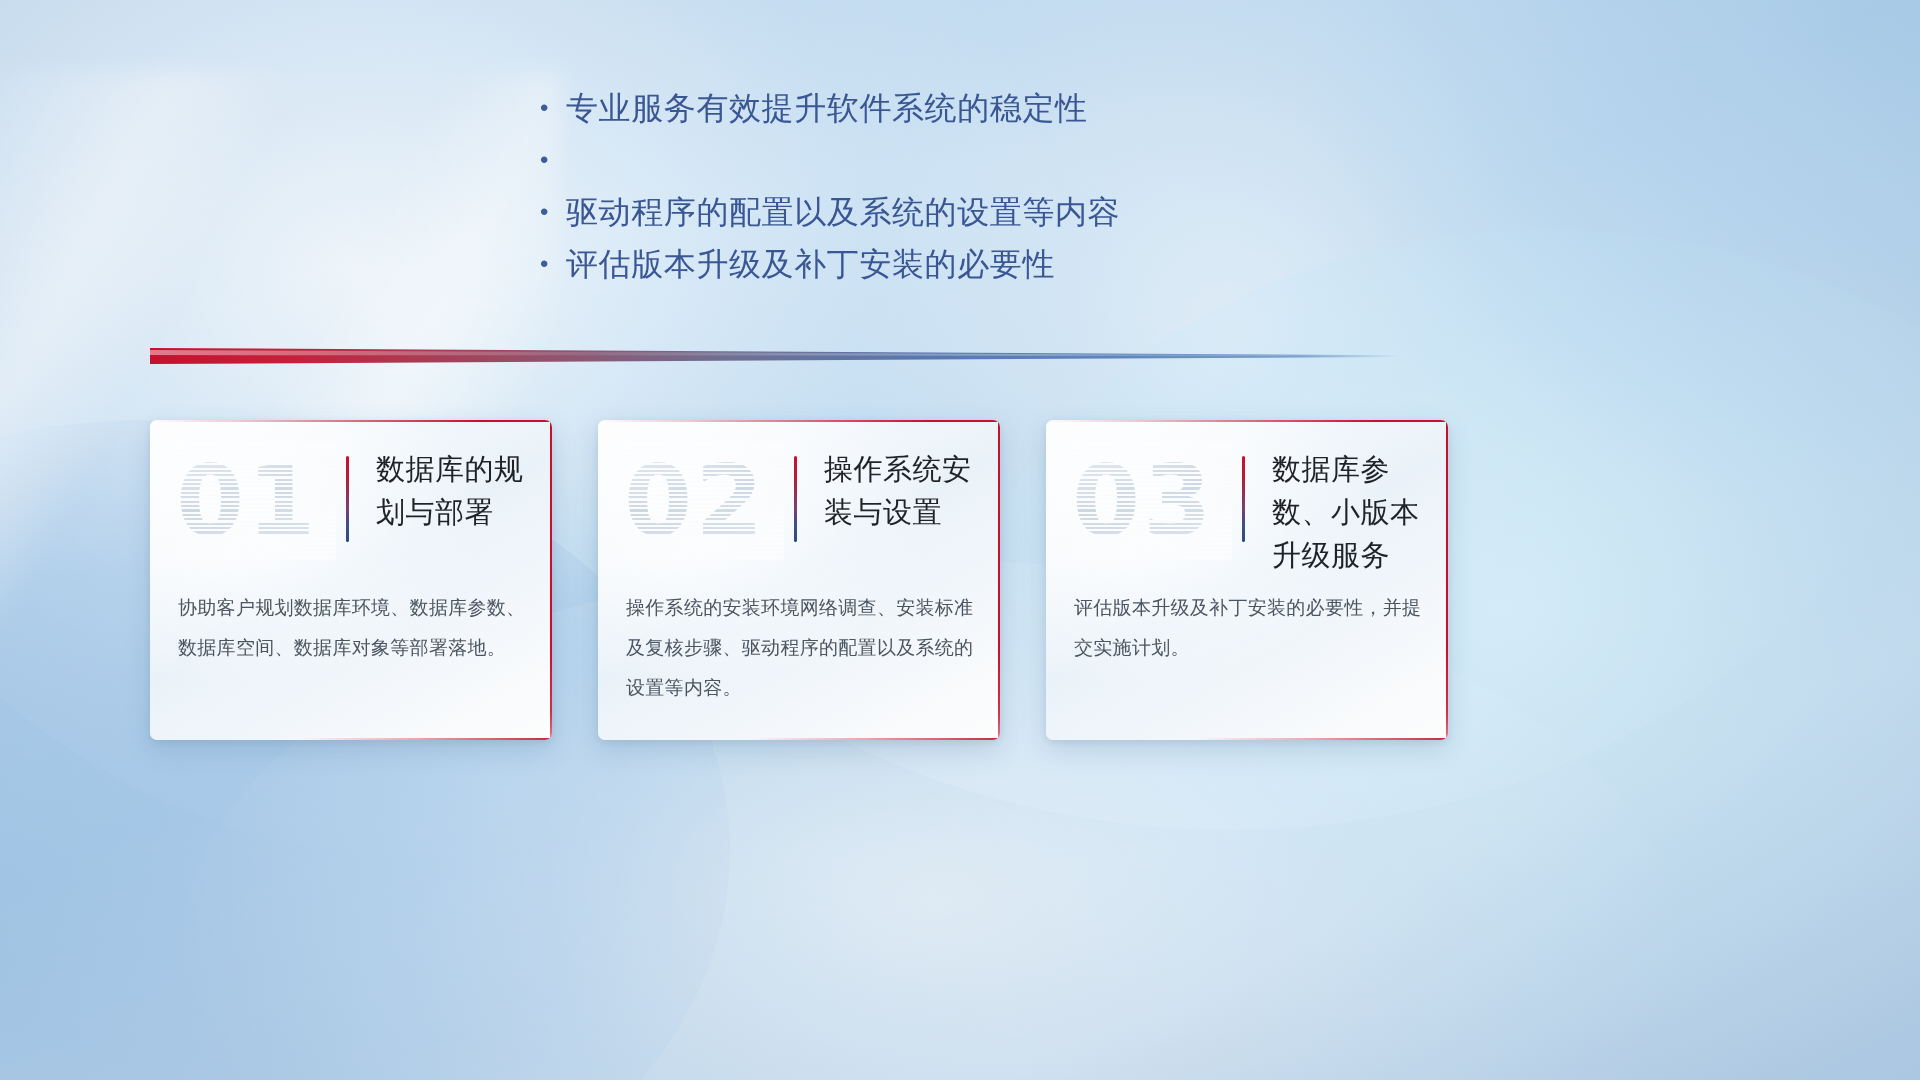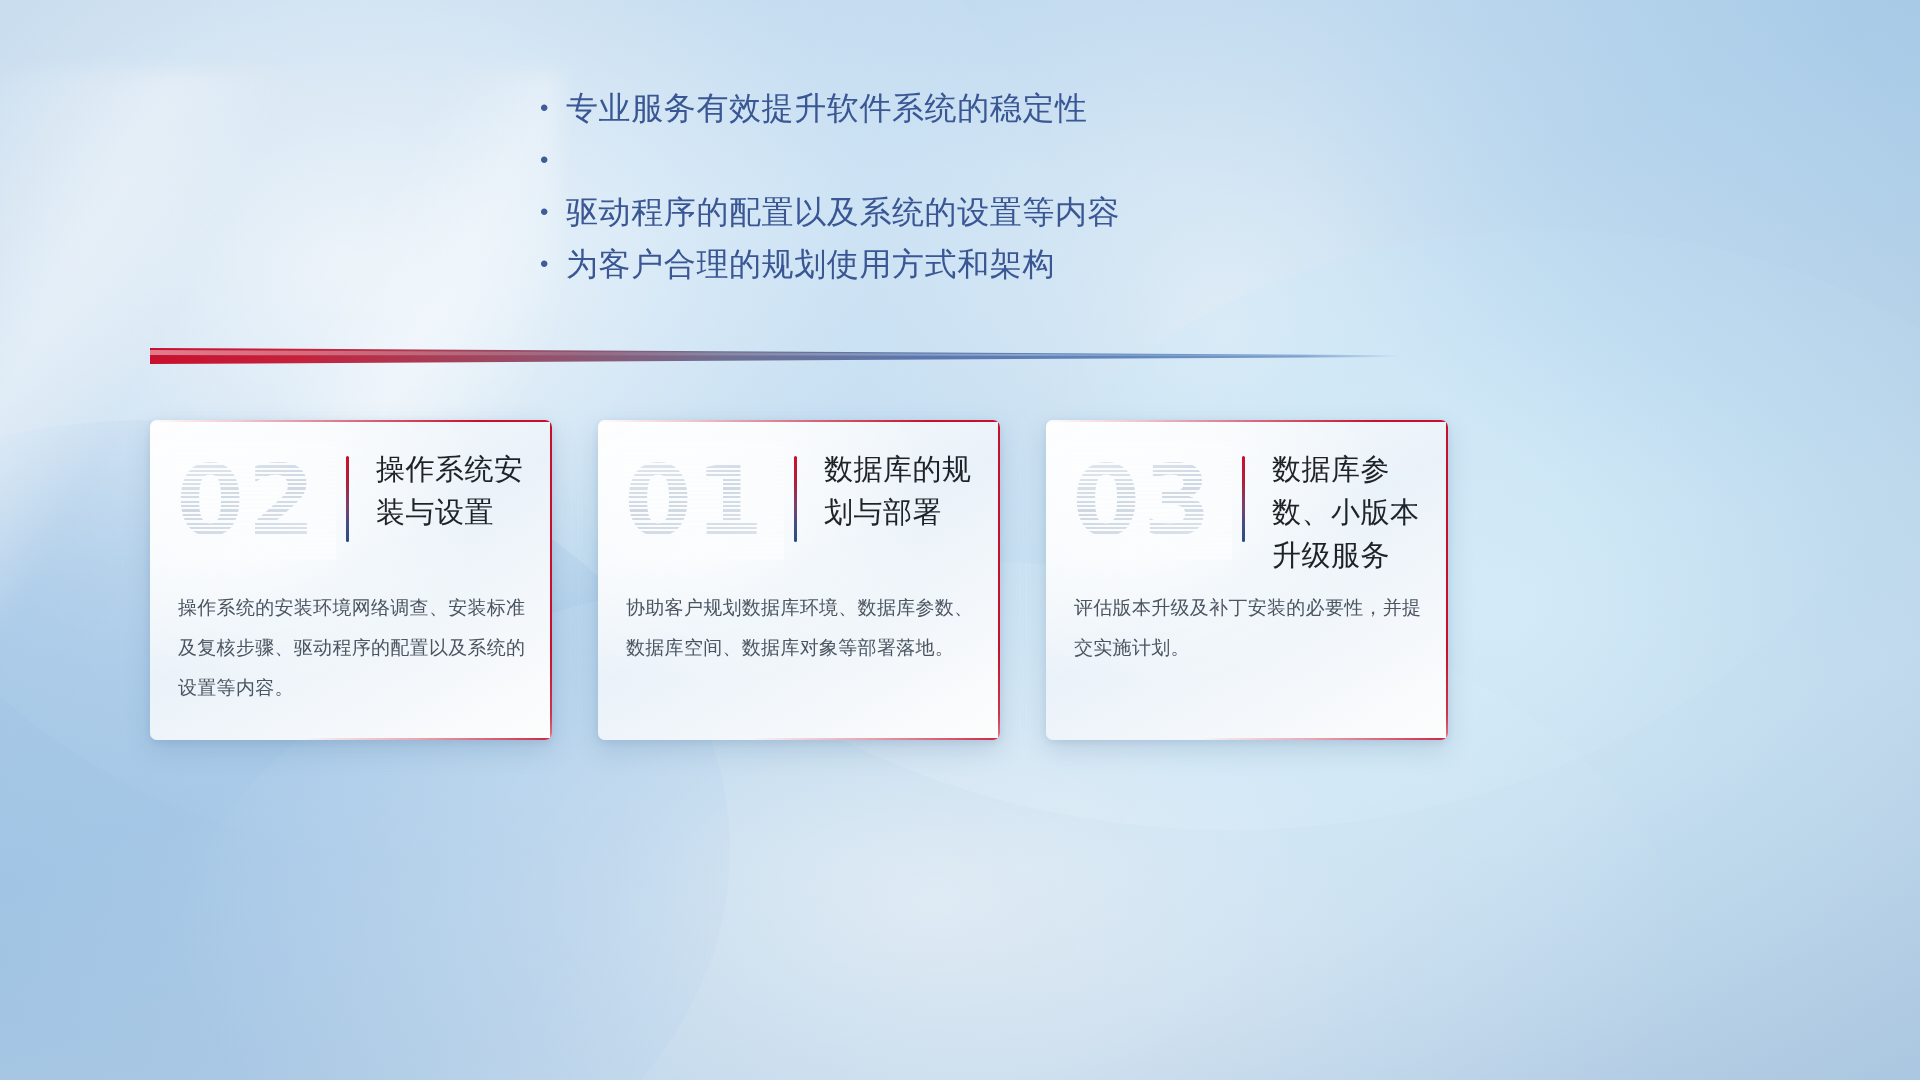--- a/index.html
+++ b/index.html
@@ -150,31 +150,48 @@
     <span class="blt-dot">•</span>
   </div>
 
   <div class="blt">
     <span class="blt-dot">•</span>
     <span class="blt-txt">驱动程序的配置以及系统的设置等内容</span>
   </div>
 
   <div class="blt">
     <span class="blt-dot">•</span>
-    <span class="blt-txt">为客户合理的规划使用方式和架构</span>
+    <span class="blt-txt">评估版本升级及补丁安装的必要性</span>
   </div>
 
 </div>
 
 <div id="divider">
   <div class="div-top"></div>
   <div class="div-sheen"></div>
 </div>
 
 <div id="cards">
+
+  <div class="card">
+    <div class="card-inner-light"></div>
+    <div class="card-accent-top"></div>
+    <div class="card-accent-right"></div>
+    <div class="card-accent-bottom"></div>
+    <div class="card-head">
+      <div class="num-wrap">
+        <span class="num-glyph">01</span>
+        <span class="num-stripes"></span>
+        <span class="num-tint"></span>
+      </div>
+      <div class="vbar"></div>
+      <div class="card-title">数据库的规划与部署</div>
+    </div>
+    <div class="card-body">协助客户规划数据库环境、数据库参数、数据库空间、数据库对象等部署落地。</div>
+  </div>
 
   <div class="card">
     <div class="card-inner-light"></div>
     <div class="card-accent-top"></div>
     <div class="card-accent-right"></div>
     <div class="card-accent-bottom"></div>
     <div class="card-head">
       <div class="num-wrap">
         <span class="num-glyph">02</span>
         <span class="num-stripes"></span>
@@ -186,37 +203,20 @@
     <div class="card-body">操作系统的安装环境网络调查、安装标准及复核步骤、驱动程序的配置以及系统的设置等内容。</div>
   </div>
 
   <div class="card">
     <div class="card-inner-light"></div>
     <div class="card-accent-top"></div>
     <div class="card-accent-right"></div>
     <div class="card-accent-bottom"></div>
     <div class="card-head">
       <div class="num-wrap">
-        <span class="num-glyph">01</span>
-        <span class="num-stripes"></span>
-        <span class="num-tint"></span>
-      </div>
-      <div class="vbar"></div>
-      <div class="card-title">数据库的规划与部署</div>
-    </div>
-    <div class="card-body">协助客户规划数据库环境、数据库参数、数据库空间、数据库对象等部署落地。</div>
-  </div>
-
-  <div class="card">
-    <div class="card-inner-light"></div>
-    <div class="card-accent-top"></div>
-    <div class="card-accent-right"></div>
-    <div class="card-accent-bottom"></div>
-    <div class="card-head">
-      <div class="num-wrap">
         <span class="num-glyph">03</span>
         <span class="num-stripes"></span>
         <span class="num-tint"></span>
       </div>
       <div class="vbar"></div>
       <div class="card-title">数据库参数、小版本升级服务</div>
     </div>
     <div class="card-body">评估版本升级及补丁安装的必要性，并提交实施计划。</div>
   </div>
 

